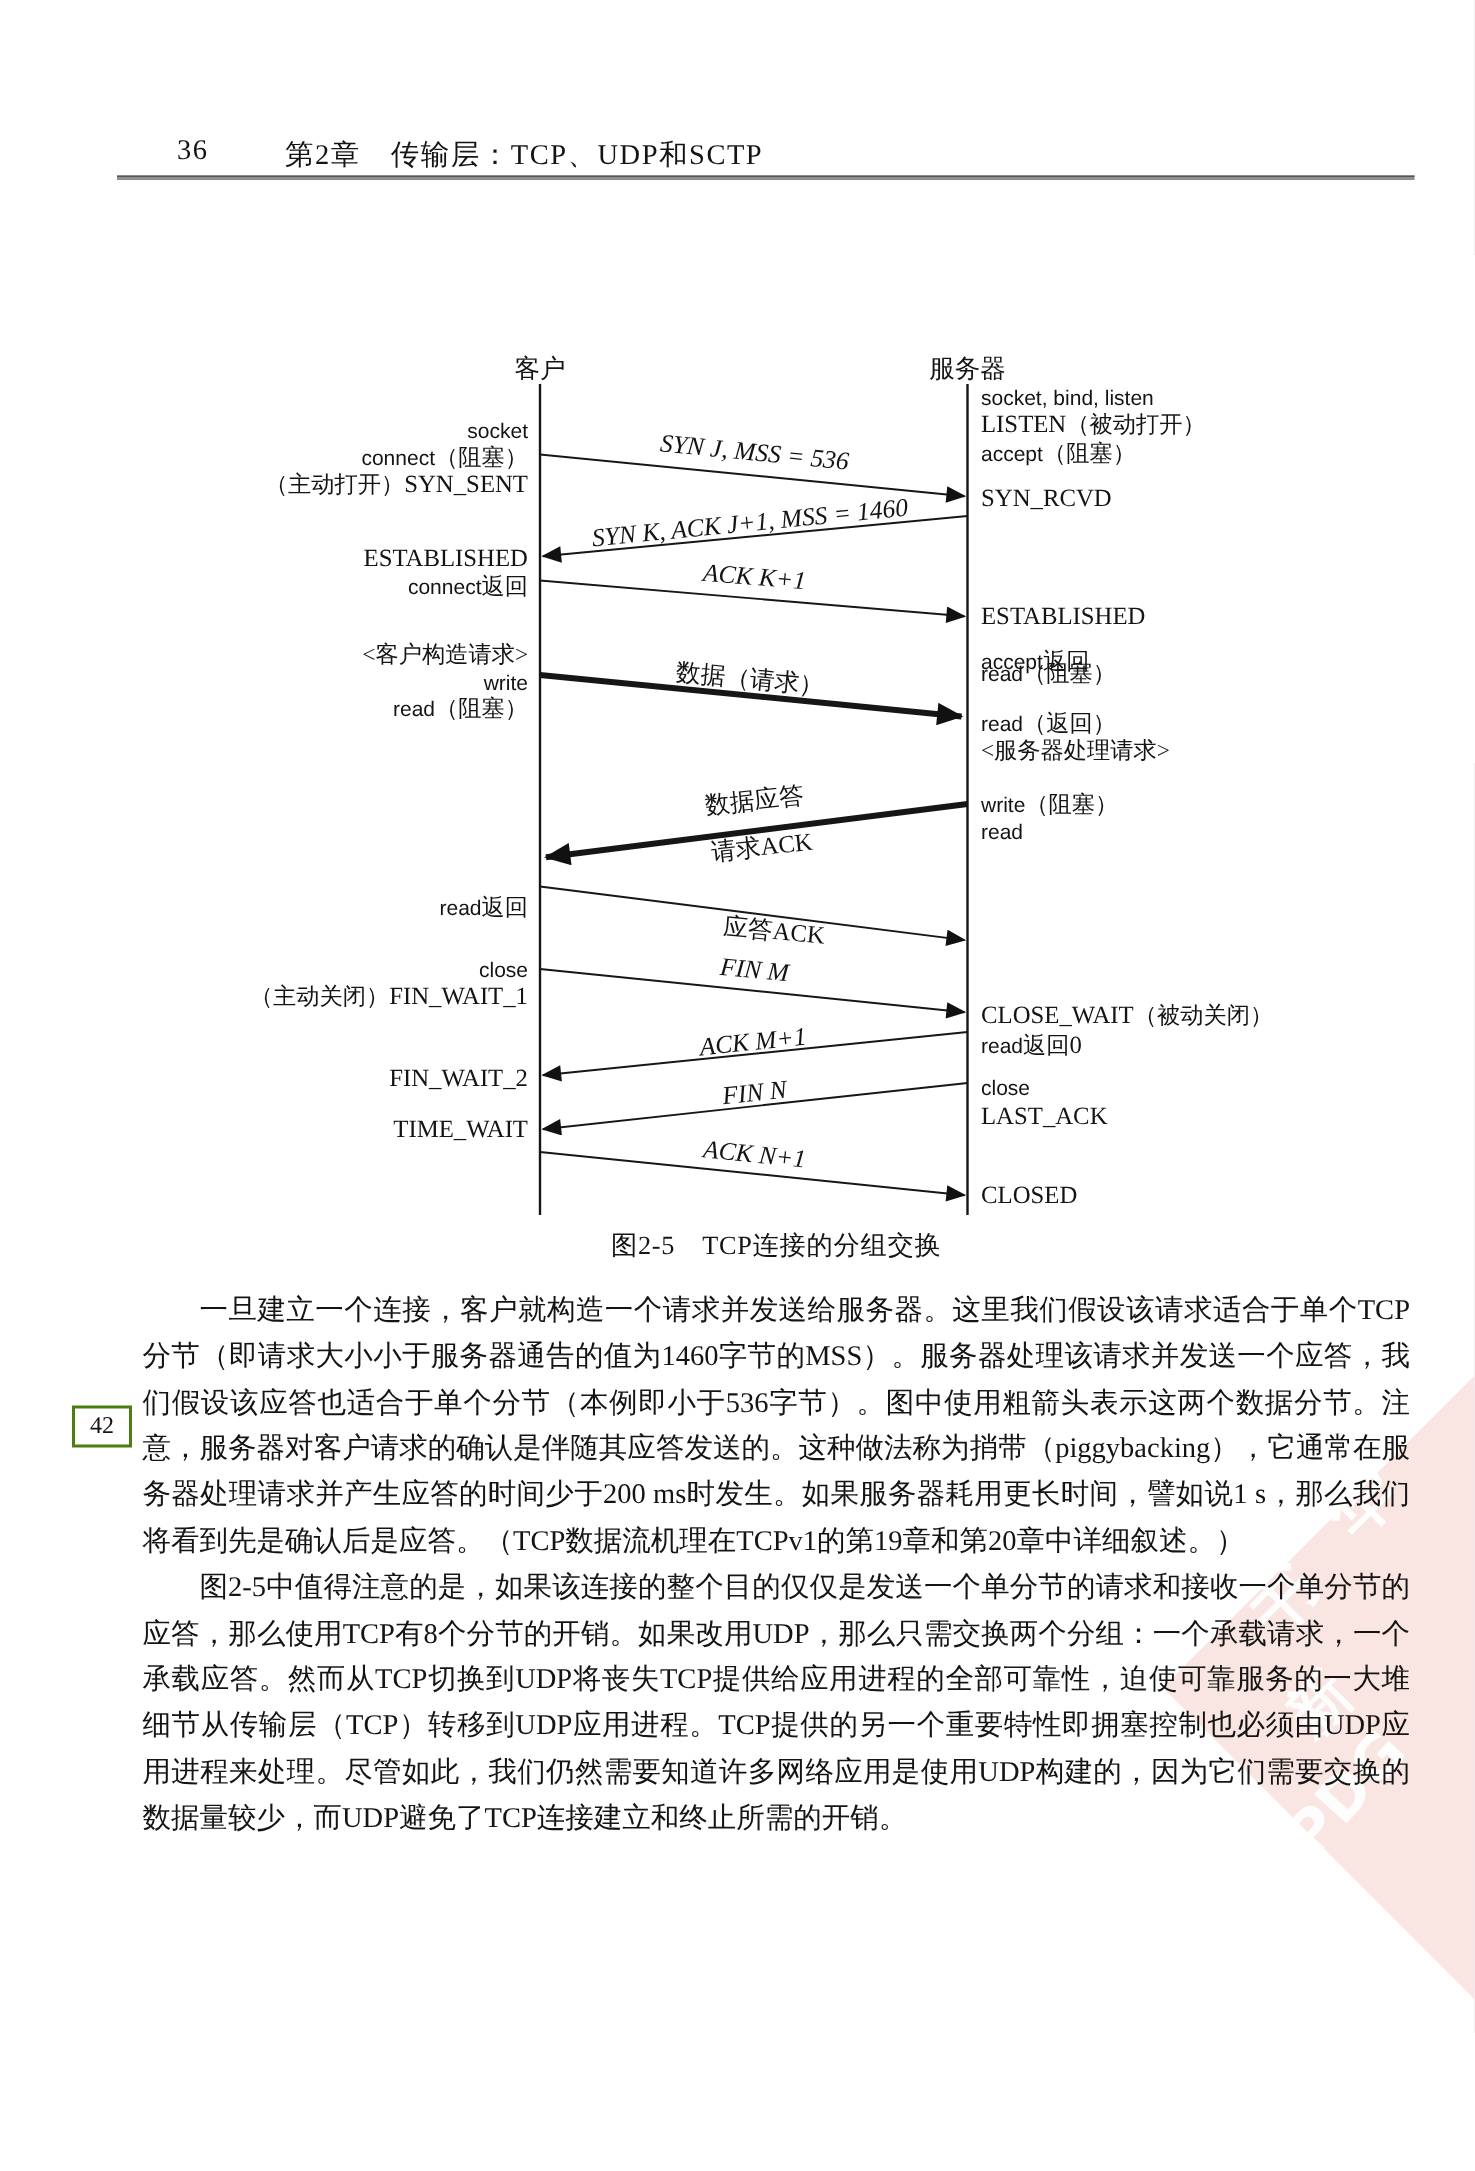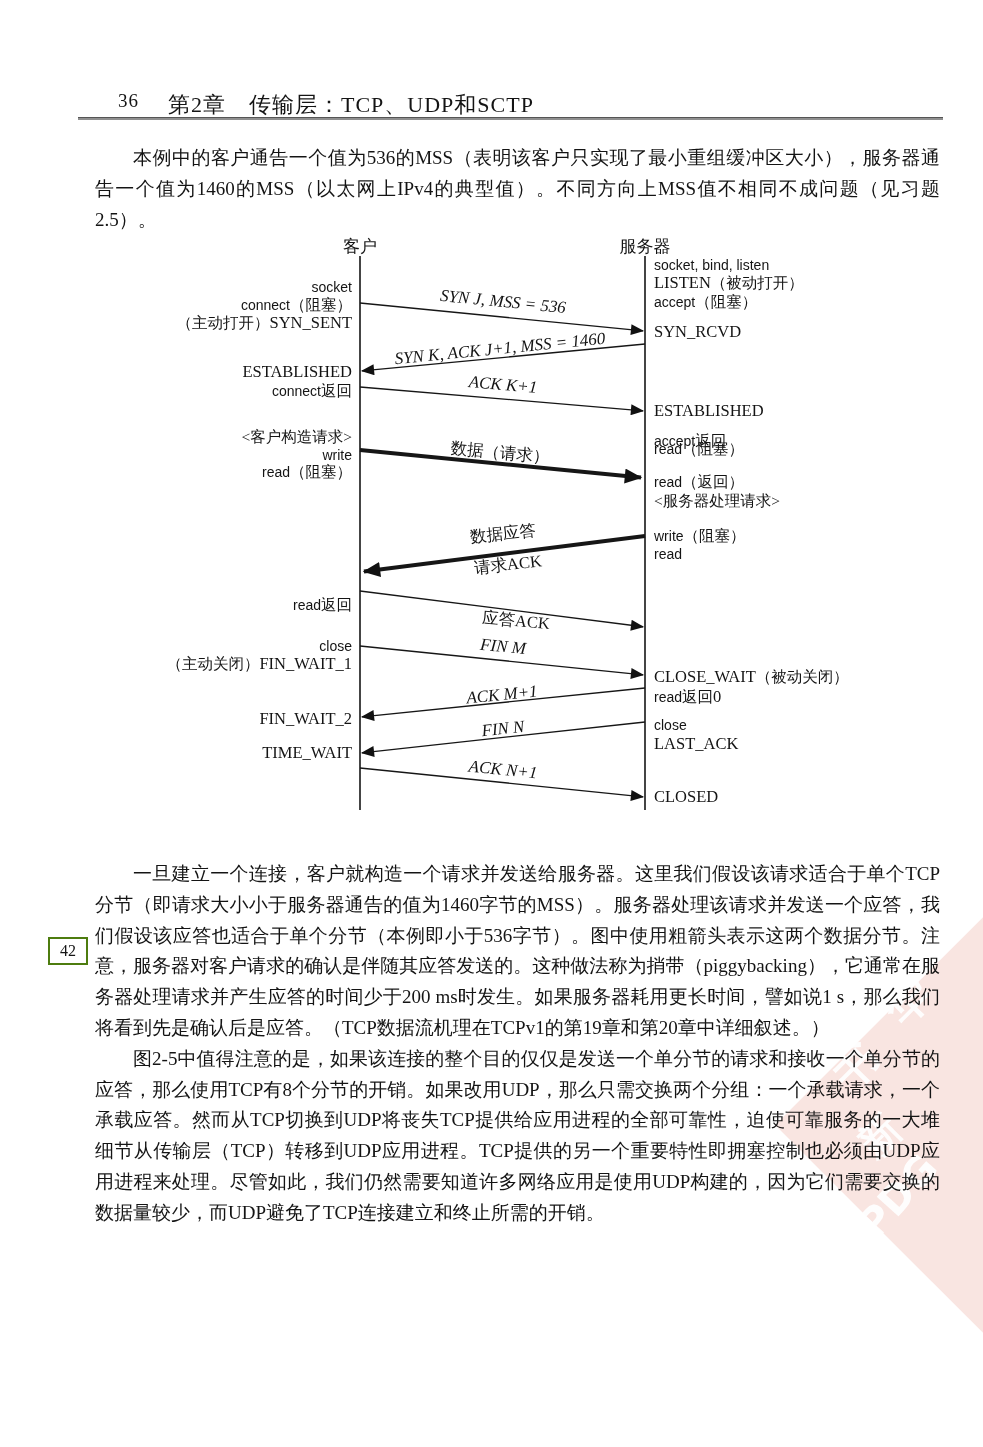--- a/index.html
+++ b/index.html
@@ -7,21 +7,21 @@
     position:relative;
     width:983px;height:1447px;
     margin:0 auto;
     background:#ffffff;
     overflow:hidden;
     font-family:"Liberation Serif","DejaVu Serif",serif;
     color:#141414;
   }
   
   .hdr-num{position:absolute;left:118px;top:90px;font-size:19px;letter-spacing:1px;}
-  .hdr-title{position:absolute;left:168px;top:90px;font-size:22px;letter-spacing:1px;font-family:Liberation Serif, serif;}
+  .hdr-title{position:absolute;left:190px;top:90px;font-size:19px;letter-spacing:1px;font-family:Liberation Serif, serif;}
   .hdr-rule{position:absolute;left:78px;top:117px;width:865px;height:2px;background:#8f8f8f;border-top:1px solid #555;}
   
   .para{position:absolute;left:95px;width:845px;font-size:19px;line-height:30.8px;text-align:justify;text-justify:inter-ideograph;}
   .para p{margin:0;text-indent:2em;}
   .p1{top:143px;}
   .pbody{top:859px;}
   
   .margin-box{
     position:absolute;left:48px;top:937px;width:36px;height:24px;
     border:2px solid #4d7c0f;font-size:16px;text-align:center;line-height:24px;
@@ -70,23 +70,20 @@
         <span class="wm-glyph" style="left: 898px; top: 1196px; font-size: 40px; transform: translate(-50%, -50%) rotate(-48deg);">PDG</span>
       </div>
   </div>
 
   <div class="content-layer">
 
     <div class="hdr-num">36</div>
     <div class="hdr-title">第2章　传输层：TCP、UDP和SCTP</div>
     <div class="hdr-rule"></div>
 
-    <div class="para p1">
-      <p>本例中的客户通告一个值为536的MSS（表明该客户只实现了最小重组缓冲区大小），服务器通告一个值为1460的MSS（以太网上IPv4的典型值）。不同方向上MSS值不相同不成问题（见习题2.5）。</p>
-    </div>
 
     <div>
       <svg id="fig-svg" width="983" height="1447">
         <defs>
           <marker id="ah" viewBox="0 0 12 10" refX="11" refY="5" markerWidth="14" markerHeight="11" markerUnits="userSpaceOnUse" orient="auto">
             <path d="M0,0 L12,5 L0,10 z" fill="#111"></path>
           </marker>
           <marker id="ahb" viewBox="0 0 14 12" refX="13" refY="6" markerWidth="18" markerHeight="15" markerUnits="userSpaceOnUse" orient="auto">
             <path d="M0,0 L14,6 L0,12 z" fill="#111"></path>
           </marker>
@@ -147,20 +144,21 @@
           <div class="alabel al-cn" style="left: 503px; top: 534px; transform: translate(-50%, -50%) rotate(-6.2deg);">数据应答</div>
           <div class="alabel al-cn" style="left: 508px; top: 565px; transform: translate(-50%, -50%) rotate(-6.2deg);">请求ACK</div>
           <div class="alabel al-cn" style="left: 516px; top: 621px; transform: translate(-50%, -50%) rotate(5.4deg);">应答ACK</div>
           <div class="alabel al-lat" style="left: 503px; top: 647px; transform: translate(-50%, -50%) rotate(5.5deg);">FIN M</div>
           <div class="alabel al-lat" style="left: 502px; top: 695px; transform: translate(-50%, -50%) rotate(-5.8deg);">ACK M+1</div>
           <div class="alabel al-lat" style="left: 503px; top: 729px; transform: translate(-50%, -50%) rotate(-6deg);">FIN N</div>
           <div class="alabel al-lat" style="left: 503px; top: 770px; transform: translate(-50%, -50%) rotate(5.8deg);">ACK N+1</div>
         </div>
     </div>
 
+    <div class="caption">图2-5　TCP连接的分组交换</div>
 
     <div class="margin-box">42</div>
 
     <div class="para pbody">
       <p>一旦建立一个连接，客户就构造一个请求并发送给服务器。这里我们假设该请求适合于单个TCP分节（即请求大小小于服务器通告的值为1460字节的MSS）。服务器处理该请求并发送一个应答，我们假设该应答也适合于单个分节（本例即小于536字节）。图中使用粗箭头表示这两个数据分节。注意，服务器对客户请求的确认是伴随其应答发送的。这种做法称为捎带（piggybacking），它通常在服务器处理请求并产生应答的时间少于200 ms时发生。如果服务器耗用更长时间，譬如说1 s，那么我们将看到先是确认后是应答。（TCP数据流机理在TCPv1的第19章和第20章中详细叙述。）</p>
       <p>图2-5中值得注意的是，如果该连接的整个目的仅仅是发送一个单分节的请求和接收一个单分节的应答，那么使用TCP有8个分节的开销。如果改用UDP，那么只需交换两个分组：一个承载请求，一个承载应答。然而从TCP切换到UDP将丧失TCP提供给应用进程的全部可靠性，迫使可靠服务的一大堆细节从传输层（TCP）转移到UDP应用进程。TCP提供的另一个重要特性即拥塞控制也必须由UDP应用进程来处理。尽管如此，我们仍然需要知道许多网络应用是使用UDP构建的，因为它们需要交换的数据量较少，而UDP避免了TCP连接建立和终止所需的开销。</p>
     </div>
 
   </div>
 </div>

